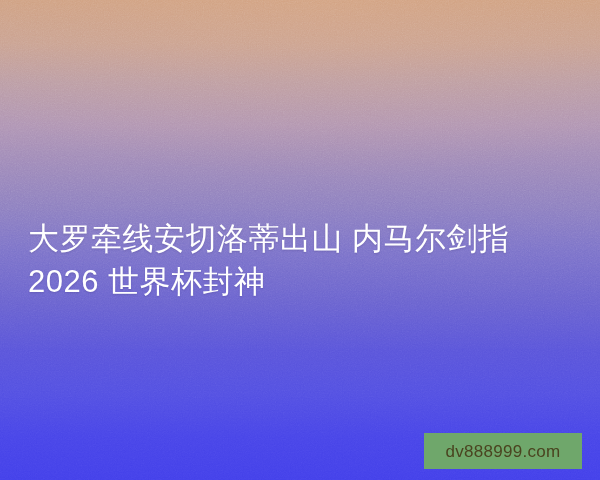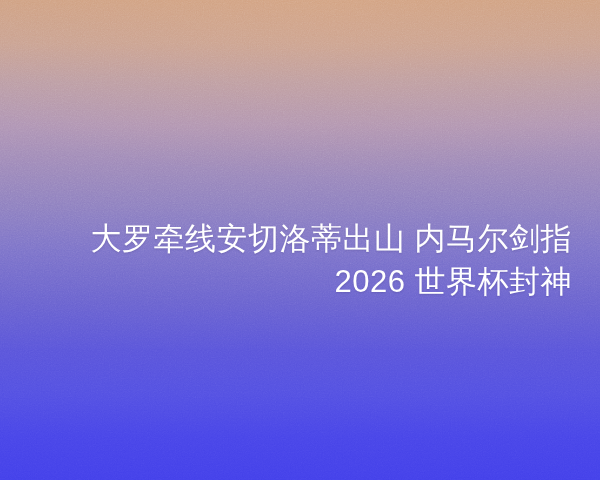--- a/index.html
+++ b/index.html
@@ -61,21 +61,21 @@
   }
 
   
   #headline {
     position: absolute;
     left: 0;
     right: 0;
     top: 196px;
     padding: 0 28px;
     box-sizing: border-box;
-    text-align: right;
+    text-align: left;
     color: #ffffff;
     font-size: 31px;
     font-weight: 300;
     line-height: 43px;
     letter-spacing: 0.5px;
     white-space: pre-wrap;
     text-shadow: 0 1px 2px rgba(40, 30, 80, 0.18);
   }
 
   
@@ -113,14 +113,17 @@
       <filter id="noiseFilter">
         <feTurbulence type="fractalNoise" baseFrequency="0.85" numOctaves="3" stitchTiles="stitch"></feTurbulence>
         <feColorMatrix type="saturate" values="0"></feColorMatrix>
       </filter>
     </defs>
     <rect width="600" height="480" filter="url(#noiseFilter)"></rect>
   </svg>
 
   <h1 id="headline">大罗牵线安切洛蒂出山 内马尔剑指 2026 世界杯封神</h1>
 
+  <div id="watermark-badge">
+    <span id="watermark-text">dv888999.com</span>
+  </div>
 
 </div>
 
 </body></html>

